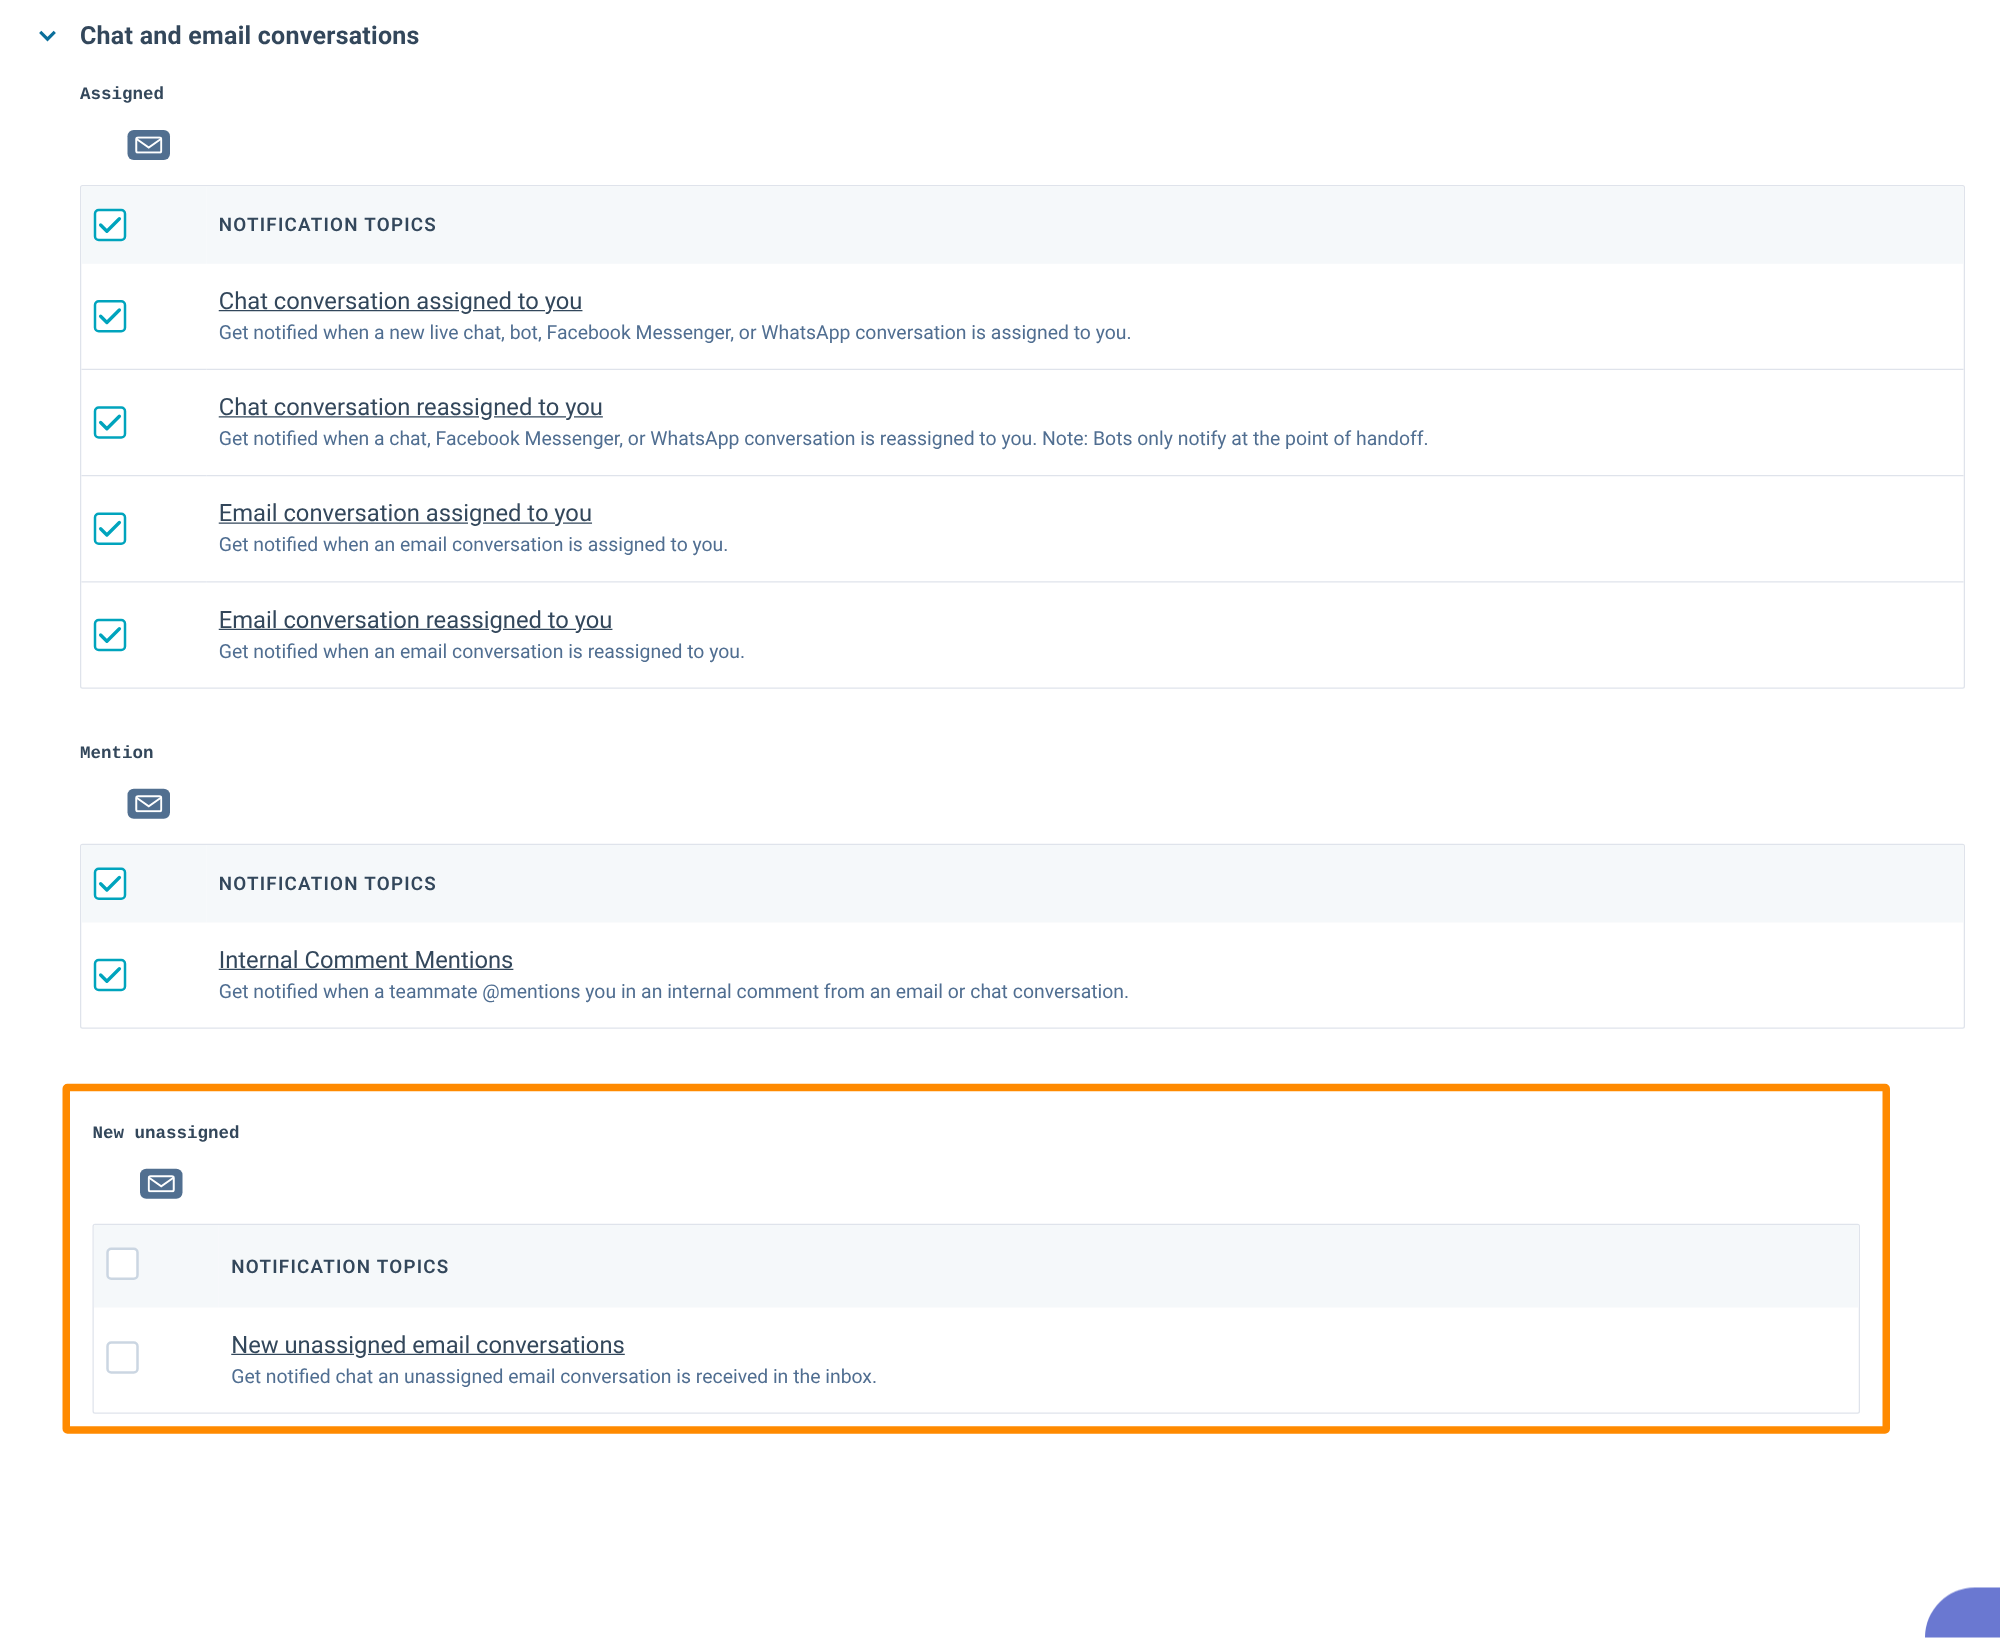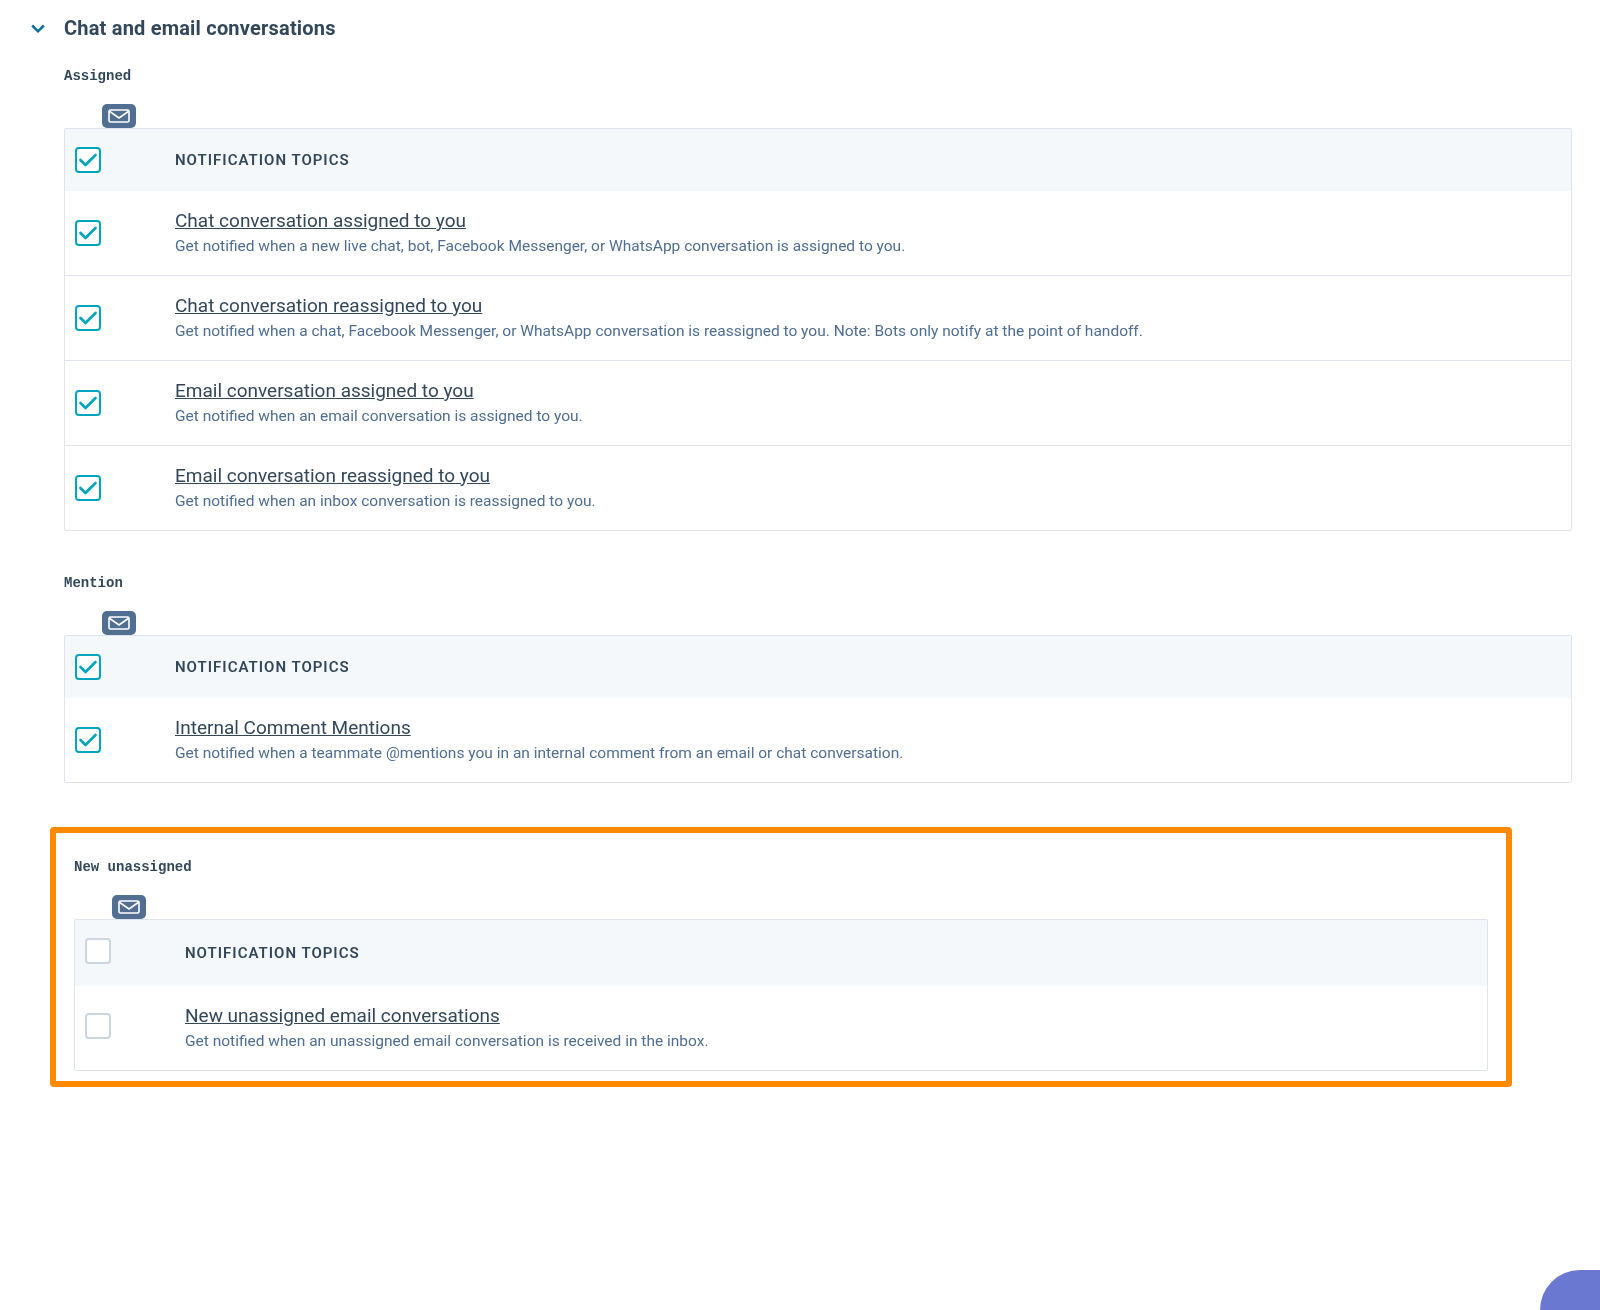--- a/index.html
+++ b/index.html
@@ -67,20 +67,21 @@
     background:#516f90;
     display:flex;align-items:center;justify-content:center;
   }
   .channel-chip svg{display:block;}
 
   
   table.notif-table{
     width:100%;
     border-collapse:separate;
     border-spacing:0;
+    margin-top:20px;
     border:1px solid var(--border);
     border-radius:2px;
     overflow:hidden;
   }
   table.notif-table tr > *{
     border-top:1px solid var(--border);
     padding:18px 10px;
     vertical-align:middle;
     text-align:left;
   }
@@ -201,21 +202,21 @@
               </td>
             </tr>
             <tr>
               <td class="col-check"><span class="cb checked" role="checkbox" aria-checked="true">
                   <svg viewBox="0 0 24 18">
                     <polyline points="3 9 9 15 21 3"></polyline>
                   </svg>
                 </span></td>
               <td class="col-main">
                 <p class="row-title">Email conversation reassigned to you</p>
-                <p class="row-desc">Get notified when an inbox conversation is reassigned to you.</p>
+                <p class="row-desc">Get notified when an email conversation is reassigned to you.</p>
               </td>
             </tr>
           </tbody>
         </table>
       </div>
     </section>
     <section class="section">
       <div class="section-inner">
         <h2 class="section-title">Mention</h2>
         <div class="channel-chip">
@@ -265,21 +266,21 @@
             <tr>
               <th class="col-check"><span class="cb unchecked" role="checkbox" aria-checked="false"></span></th>
               <th class="col-main">NOTIFICATION TOPICS</th>
             </tr>
           </thead>
           <tbody>
             <tr>
               <td class="col-check"><span class="cb unchecked" role="checkbox" aria-checked="false"></span></td>
               <td class="col-main">
                 <p class="row-title">New unassigned email conversations</p>
-                <p class="row-desc">Get notified when an unassigned email conversation is received in the inbox.</p>
+                <p class="row-desc">Get notified chat an unassigned email conversation is received in the inbox.</p>
               </td>
             </tr>
           </tbody>
         </table>
       </div>
     </section>
   </div>
 
 <div class="float-pill"></div>
 

